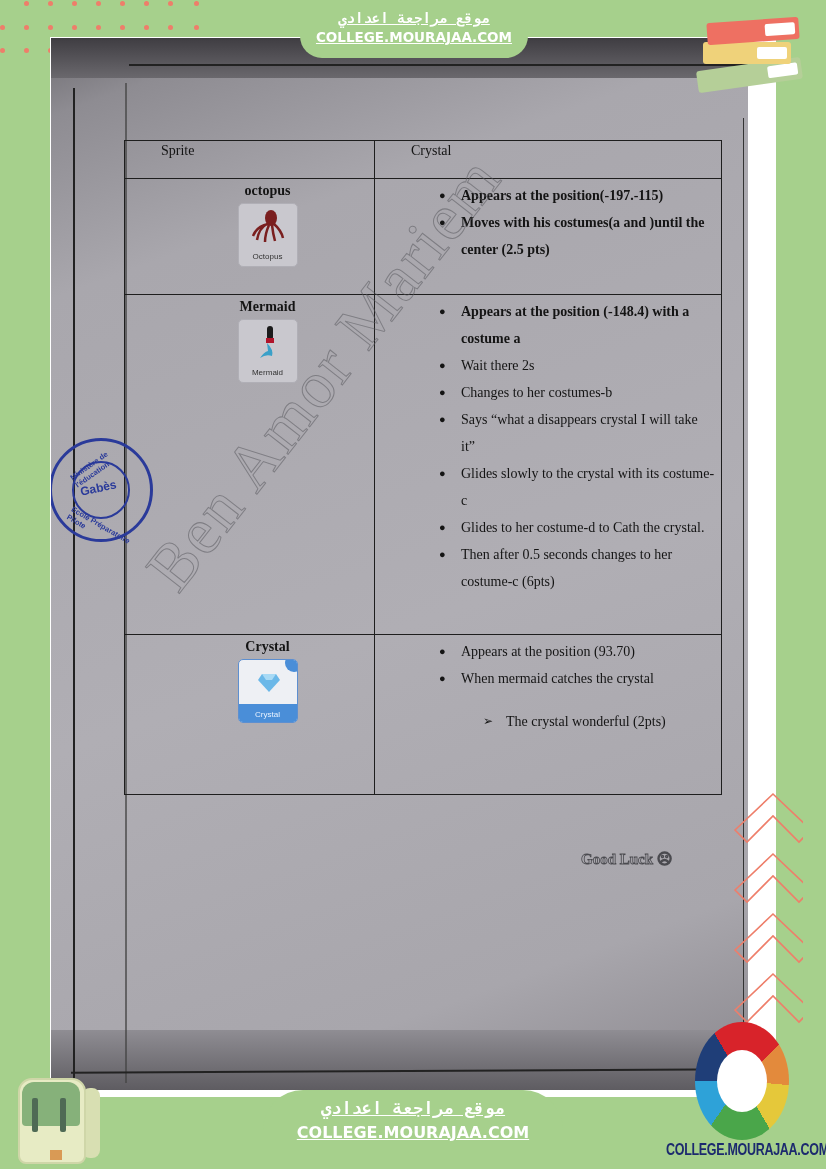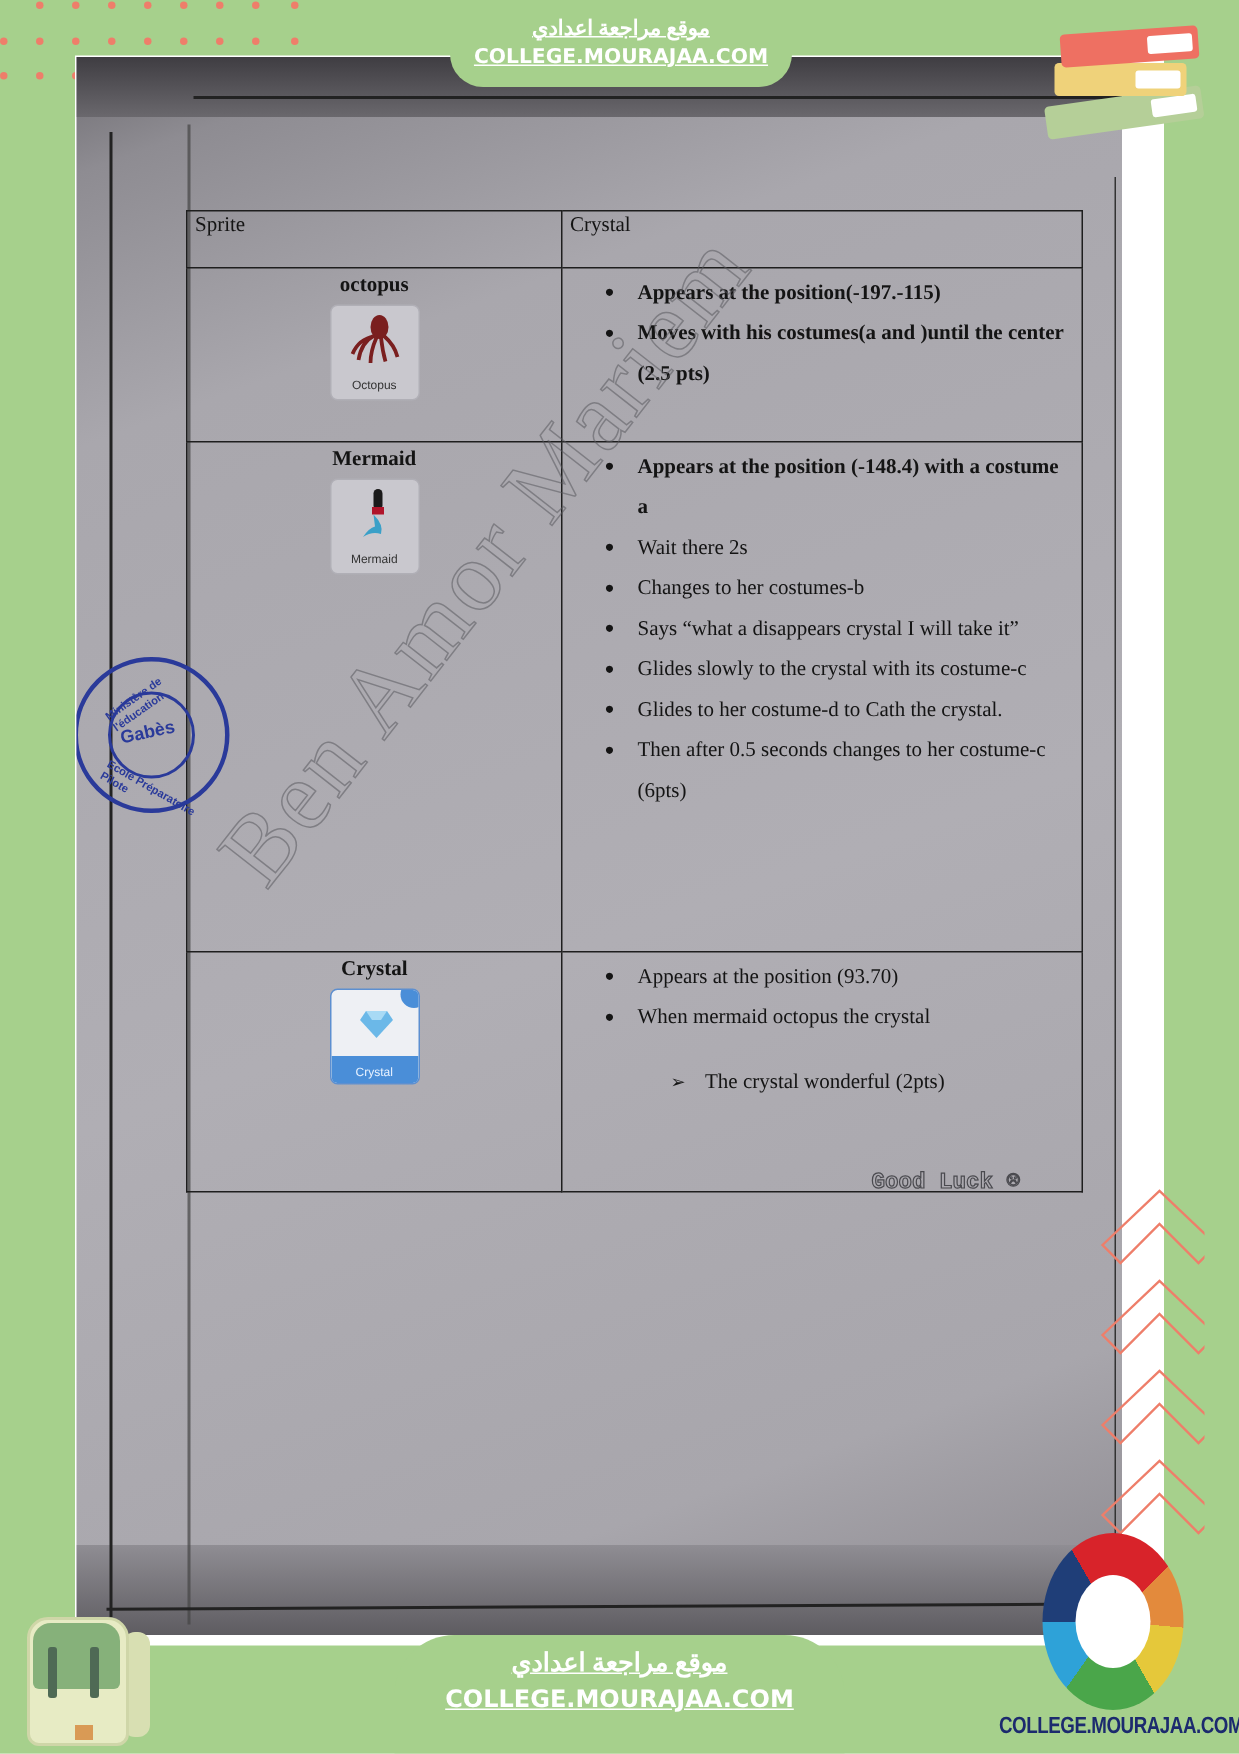--- a/index.html
+++ b/index.html
@@ -18,21 +18,21 @@
     background: linear-gradient(180deg, #3f3d42 0%, #6a686d 100%); }
   .photo-dark-bottom { position: absolute; left: 0; bottom: 0; width: 100%; height: 60px;
     background: linear-gradient(0deg, #5e5c61 0%, #8f8d93 100%); }
   .margin-line-left1 { position: absolute; left: 22px; top: 50px; width: 1.5px; height: 990px; background: #222; }
   .margin-line-left2 { position: absolute; left: 74px; top: 45px; width: 1.5px; height: 1000px; background: #444; opacity: .7; }
   .margin-line-right { position: absolute; right: 4px; top: 80px; width: 1.5px; height: 960px; background: #333; }
   .top-rule { position: absolute; left: 78px; top: 26px; width: 640px; height: 1.5px; background: #222; }
   .bottom-rule { position: absolute; left: 20px; top: 1032px; width: 680px; height: 1.5px; background: #222; transform: rotate(-0.3deg); }
 
   .table { position: absolute; left: 73px; top: 102px; width: 598px; border-collapse: collapse; color: #141414; }
-  .table td, .table th { border: 1.5px solid #1e1e1e; vertical-align: top; }
+  .table td, .table th { border: 1.5px solid #1e1e1e; vertical-align: top; padding-left: 36px; }
   .col-sprite { width: 250px; }
   .th-cell { text-align: left; font-weight: normal; font-size: 14px; padding: 2px 5px; height: 38px; }
   .sprite-cell { text-align: center; padding-top: 4px; }
   .sprite-name { font-weight: bold; font-size: 14px; display: block; margin-bottom: 4px; }
   .program-cell { padding: 3px 6px 6px 0; font-size: 14px; }
   .prog-list { list-style: none; }
   .prog-list li { position: relative; padding-left: 50px; line-height: 27px; }
   .prog-list li .bullet { position: absolute; left: 28px; top: 0; font-size: 11px; }
   .sub-item { padding-left: 95px !important; }
   .sub-item .bullet { left: 72px !important; font-size: 12px !important; }
@@ -46,26 +46,26 @@
   .thumb-crystal .thumb-label { color: #e8f2ff; bottom: 3px; }
   .thumb-crystal .corner { position: absolute; right: -6px; top: -6px; width: 18px; height: 18px; border-radius: 50%; background: #4a8ed8; }
 
   .stamp { position: absolute; left: -2px; top: 400px; width: 104px; height: 104px; border: 3px solid #2a3a9a; border-radius: 50%; }
   .stamp-inner { position: absolute; left: 20px; top: 20px; width: 58px; height: 58px; border: 2.5px solid #2a3a9a; border-radius: 50%; }
   .stamp-text { position: absolute; left: 28px; top: 40px; font-family: "Liberation Sans", sans-serif; font-weight: bold; font-size: 12px; color: #2a3a9a; transform: rotate(-12deg); }
   .stamp-ring { position: absolute; font-family: "Liberation Sans", sans-serif; font-size: 7.5px; font-weight: bold; color: #2a3a9a; }
 
   .watermark { position: absolute; left: 80px; top: 520px; font-family: "Liberation Serif", serif; font-size: 66px;
     color: transparent; -webkit-text-stroke: 1px rgba(90,90,95,.55); transform: rotate(-52deg); transform-origin: left top; white-space: nowrap; letter-spacing: 2px; }
-  .good-luck { position: absolute; left: 530px; top: 740px; font-family: Liberation Mono, monospace; font-size: 15px; font-weight: bold;
+  .good-luck { position: absolute; left: 530px; top: 812px; font-family: Liberation Serif, serif; font-size: 15px; font-weight: bold;
     color: transparent; -webkit-text-stroke: 0.8px #4a4a4f; }
 
   .header-tab { position: absolute; left: 300px; top: 0; width: 228px; height: 58px; background: #a6d08c; border-radius: 0 0 22px 22px; text-align: center; color: #fff; }
   .footer-tab { position: absolute; left: 263px; top: 1090px; width: 300px; height: 79px; background: #a6d08c; border-radius: 40px 40px 0 0; text-align: center; color: #fff; }
-  .site-ar { font-family: Liberation Serif, serif; font-weight: bold; text-decoration: underline; direction: rtl; display: block; }
+  .site-ar { font-family: Liberation Mono, monospace; font-weight: bold; text-decoration: underline; direction: rtl; display: block; }
   .site-en { font-family: "DejaVu Sans", sans-serif; font-weight: bold; text-decoration: underline; display: block; }
   .header-tab .site-ar { font-size: 14px; padding-top: 10px; }
   .header-tab .site-en { font-size: 13.5px; margin-top: 2px; }
   .footer-tab .site-ar { font-size: 17px; padding-top: 8px; }
   .footer-tab .site-en { font-size: 16px; margin-top: 4px; }
 
   .footer-band { position: absolute; left: 0; top: 1110px; width: 826px; height: 59px; background: #a6d08c; }
 
   .books { position: absolute; left: 695px; top: 14px; width: 115px; height: 80px; }
   .book { position: absolute; height: 22px; border-radius: 3px; }
@@ -192,21 +192,21 @@
             <polygon points="4,2 18,2 22,8 11,20 0,8" fill="#6bb8e8"></polygon>
             <polygon points="4,2 18,2 14,8 8,8" fill="#a8daf5"></polygon>
           </svg>
           <span class="bar"></span>
           <span class="thumb-label">Crystal</span>
         </span>
       </td>
       <td class="program-cell">
         <ul class="prog-list">
           <li><span class="bullet">●</span><span>Appears at the position (93.70)</span></li>
-          <li><span class="bullet">●</span><span>When mermaid octopus the crystal</span></li>
+          <li><span class="bullet">●</span><span>When mermaid catches the crystal</span></li>
           <li class="sub-item" style="margin-top:16px"><span class="bullet">➢</span><span>The crystal wonderful (2pts)</span></li>
         </ul>
       </td>
     </tr>
   </tbody>
     </table>
 
   <div class="stamp">
     <div class="stamp-inner"></div>
     <span class="stamp-text">Gabès</span>

